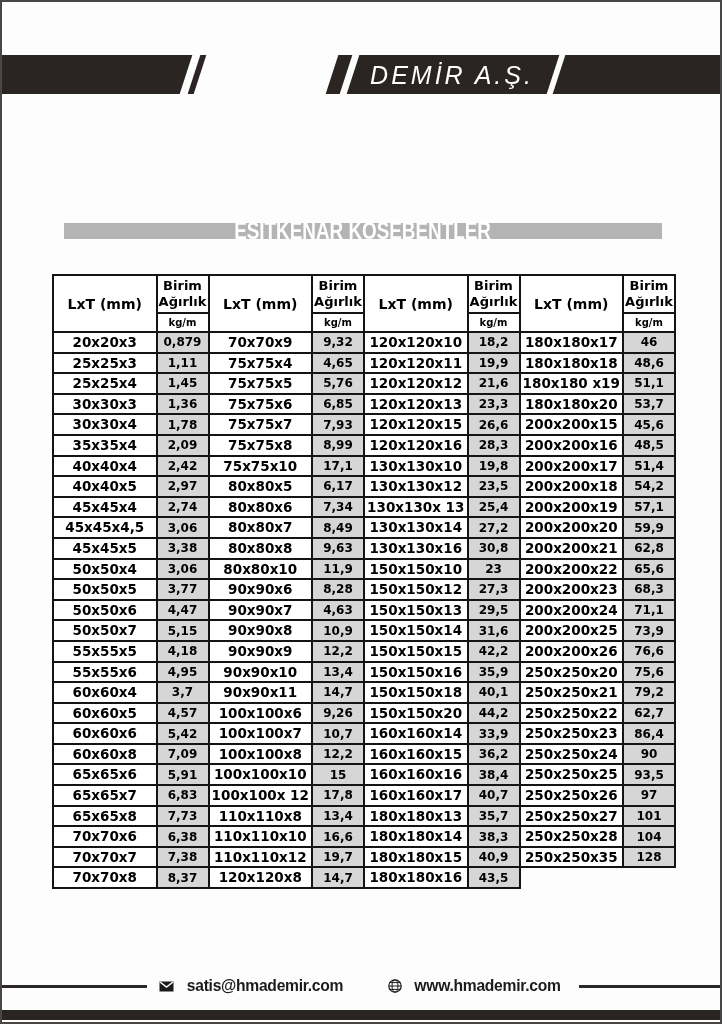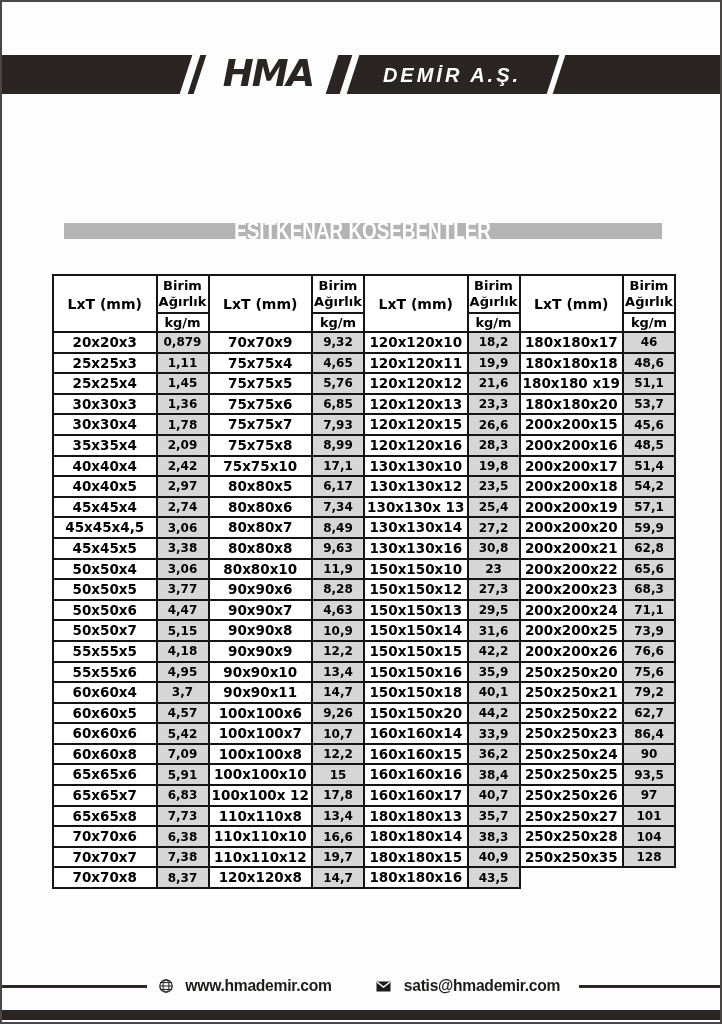--- a/index.html
+++ b/index.html
@@ -21,43 +21,43 @@
   }
   .logo-text {
     position:absolute; left:202px; top:0; width:128px; height:39px;
     color:#2a2523; font-weight:bold; font-style:italic;
     font-size:37px; line-height:37px; text-align:center;
     letter-spacing:-2px; transform:scaleY(1.02);
     font-family:"DejaVu Sans", sans-serif;
   }
   .brand-text {
     position:absolute; left:352px; top:0; width:196px; height:39px;
-    color:#ffffff; font-weight:bold; font-style:italic;
-    font-size:20px; line-height:40px; text-align:center; letter-spacing:3px;
+    color:#ffffff; font-weight:normal; font-style:italic;
+    font-size:25px; line-height:40px; text-align:center; letter-spacing:3px;
   }
   
   .title-bar {
     position:absolute; left:62px; top:221px; width:598px; height:16px;
     background:#b4b4b4; display:flex; align-items:center; justify-content:center;
   }
   .title-bar span {
     color:#ffffff; font-weight:bold; font-size:23px; letter-spacing:0px;
     transform:scaleX(0.82); white-space:nowrap;
   }
   
   .tbl-wrap { position:absolute; left:50px; top:272px; }
   table { border-collapse:collapse; table-layout:fixed; width:622px;
           font-family:"DejaVu Sans", sans-serif; }
   col.c-dim { width:103.5px; }
   col.c-wt  { width:52px; }
   th, td { border:2px solid #141414; text-align:center; vertical-align:middle;
            font-weight:bold; padding:0; background:#ffffff; }
   th.h-dim  { font-size:14px; }
   th.h-birim{ font-size:13px; line-height:1.25; height:38px;margin-top:21px; }
-  th.h-unit { font-size:13px; height:19px;margin-top:32px; }
+  th.h-unit { font-size:10px; height:19px;margin-top:32px; }
   td.d-dim { font-size:13.5px; height:18.6px; line-height:18.6px; white-space:nowrap; }
   td.d-wt  { font-size:12px;  background:#d6d6d6; }
   td.d-none { border:none; background:transparent; }
   
   .footer-line {
     position:absolute; left:0; top:972px; width:722px; height:24px;
     display:flex; align-items:center;
   }
   .rule { flex:1; border-top:3px solid #2b2826; }
   .contact { display:flex; align-items:center; gap:6px; padding:0 12px; }
@@ -69,21 +69,20 @@
   .bottom-bar { position:absolute; left:0; bottom:2px; width:722px; height:10px; background:#2a2523; }
 </style>
 </head>
 <body>
 
 <div class="page">
 
   <div class="band">
     <div class="slash white" style="left:184px; width:8px;"></div>
     <div class="logo-panel"></div>
-    <div class="logo-text">HMA</div>
     <div class="slash black" style="left:331px; width:9px; z-index:2;"></div>
     <div class="slash white" style="left:344px; width:7px;"></div>
     <div class="brand-text">DEMİR A.Ş.</div>
     <div class="slash white" style="left:551px; width:6px;"></div>
   </div>
 
   <div class="title-bar">
     <span>EŞİTKENAR KÖŞEBENTLER</span>
   </div>
 
@@ -388,33 +387,33 @@
             <td class="d-none"></td>
             <td class="d-none"></td>
           </tr>
         </tbody>
       </table>
   </div>
 
   <div class="footer-line">
     <div class="rule"></div>
     <div class="contact">
+      <svg width="15" height="11" viewBox="0 0 15 11">
+        <rect x="0.5" y="0.5" width="14" height="10" fill="#1d1b1a"></rect>
+        <polyline points="1,1 7.5,6 14,1" fill="none" stroke="#ffffff" stroke-width="1.4"></polyline>
+      </svg>
+      <span>satis@hmademir.com</span>
+    </div>
+    <div class="contact">
       <svg width="14" height="14" viewBox="0 0 14 14">
         <circle cx="7" cy="7" r="6.2" fill="none" stroke="#1d1b1a" stroke-width="1.2"></circle>
         <ellipse cx="7" cy="7" rx="3" ry="6.2" fill="none" stroke="#1d1b1a" stroke-width="1"></ellipse>
         <line x1="0.8" y1="7" x2="13.2" y2="7" stroke="#1d1b1a" stroke-width="1"></line>
         <line x1="1.6" y1="3.6" x2="12.4" y2="3.6" stroke="#1d1b1a" stroke-width="1"></line>
         <line x1="1.6" y1="10.4" x2="12.4" y2="10.4" stroke="#1d1b1a" stroke-width="1"></line>
       </svg>
       <span>www.hmademir.com</span>
     </div>
-    <div class="contact">
-      <svg width="15" height="11" viewBox="0 0 15 11">
-        <rect x="0.5" y="0.5" width="14" height="10" fill="#1d1b1a"></rect>
-        <polyline points="1,1 7.5,6 14,1" fill="none" stroke="#ffffff" stroke-width="1.4"></polyline>
-      </svg>
-      <span>satis@hmademir.com</span>
-    </div>
     <div class="rule"></div>
   </div>
 
   <div class="bottom-bar"></div>
 </div>
 
 </body></html>

